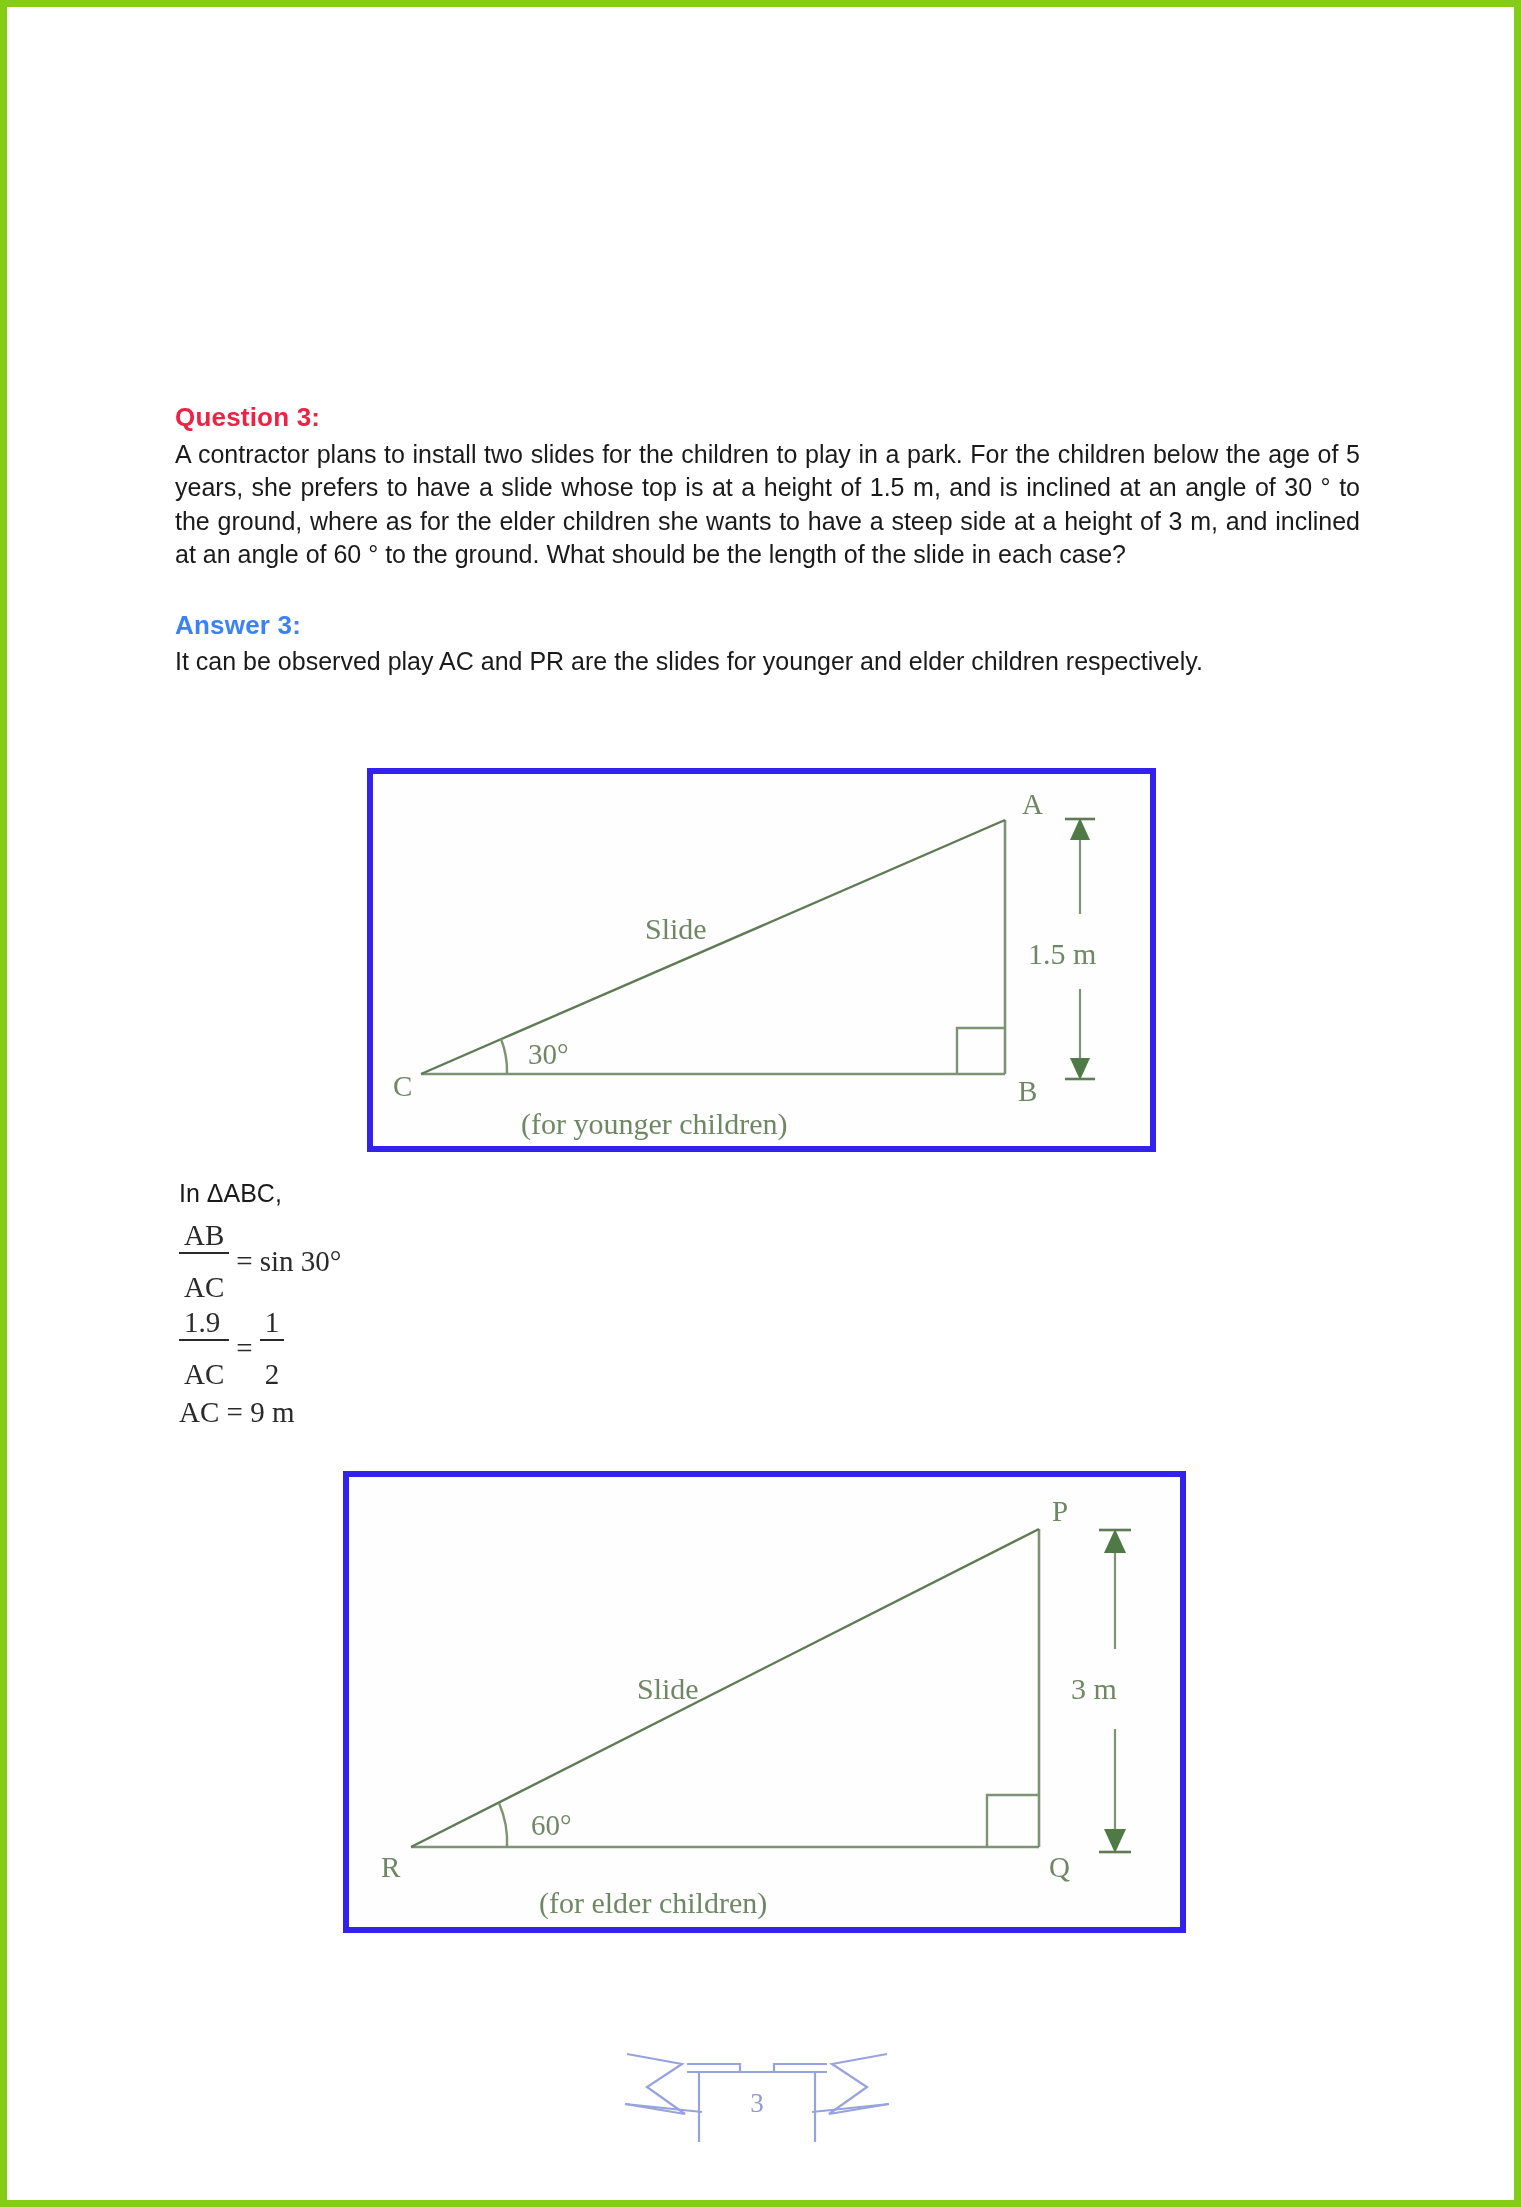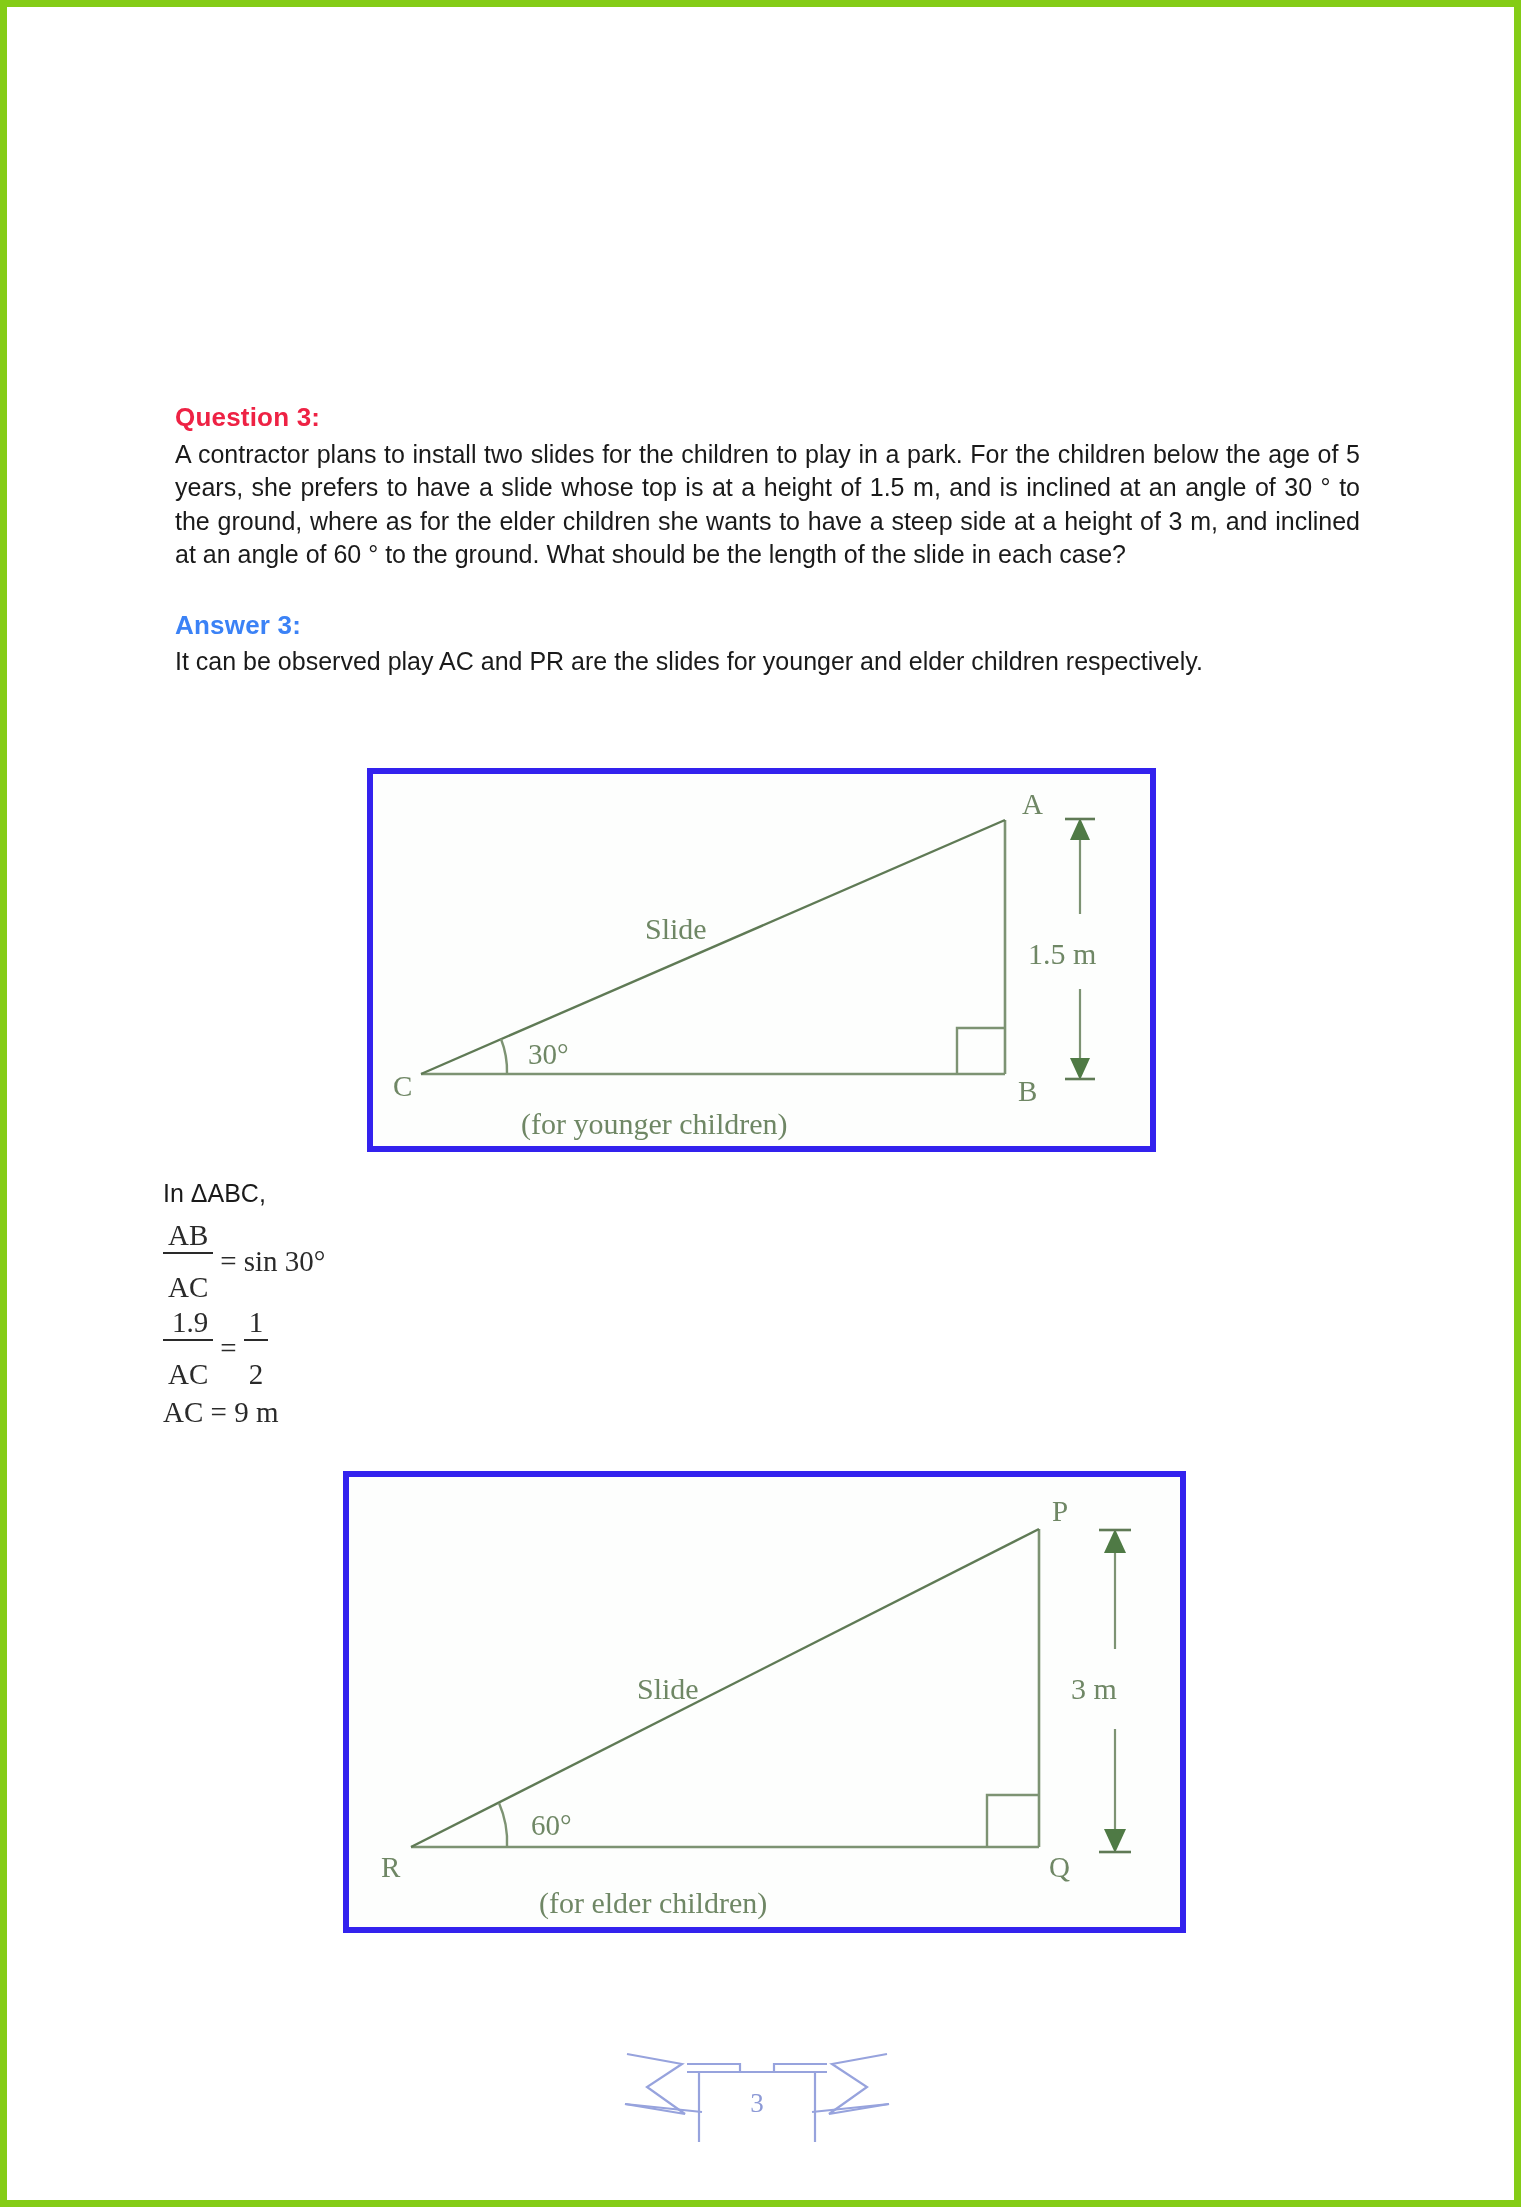--- a/index.html
+++ b/index.html
@@ -95,21 +95,21 @@
   }
   .dia-stroke-dark {
     stroke: #5f7a55;
     fill: none;
   }
   .dia-fill { fill: #4f7a45; }
 
   
   .math-block {
     position: absolute;
-    left: 156px;
+    left: 172px;
     top: 1172px;
     font-family: "Liberation Serif", serif;
     color: #2a2a2a;
   }
   .in-tri {
     font-family: "Liberation Sans", sans-serif;
     font-size: 25px;
     color: #1a1a1a;
     margin-bottom: 12px;
     white-space: nowrap;
@@ -117,21 +117,21 @@
   .eq-row {
     display: flex;
     align-items: center;
     font-size: 29px;
     margin-bottom: 4px;
     white-space: nowrap;
   }
   .frac {
     display: inline-flex;
     flex-direction: column;
-    align-items: flex-end;
+    align-items: flex-start;
     vertical-align: middle;
     line-height: 1.05;
   }
   .frac .num {
     padding: 0 5px 2px 5px;
   }
   .frac .den {
     border-top: 2px solid #2a2a2a;
     padding: 18px 5px 0 5px;
   }

